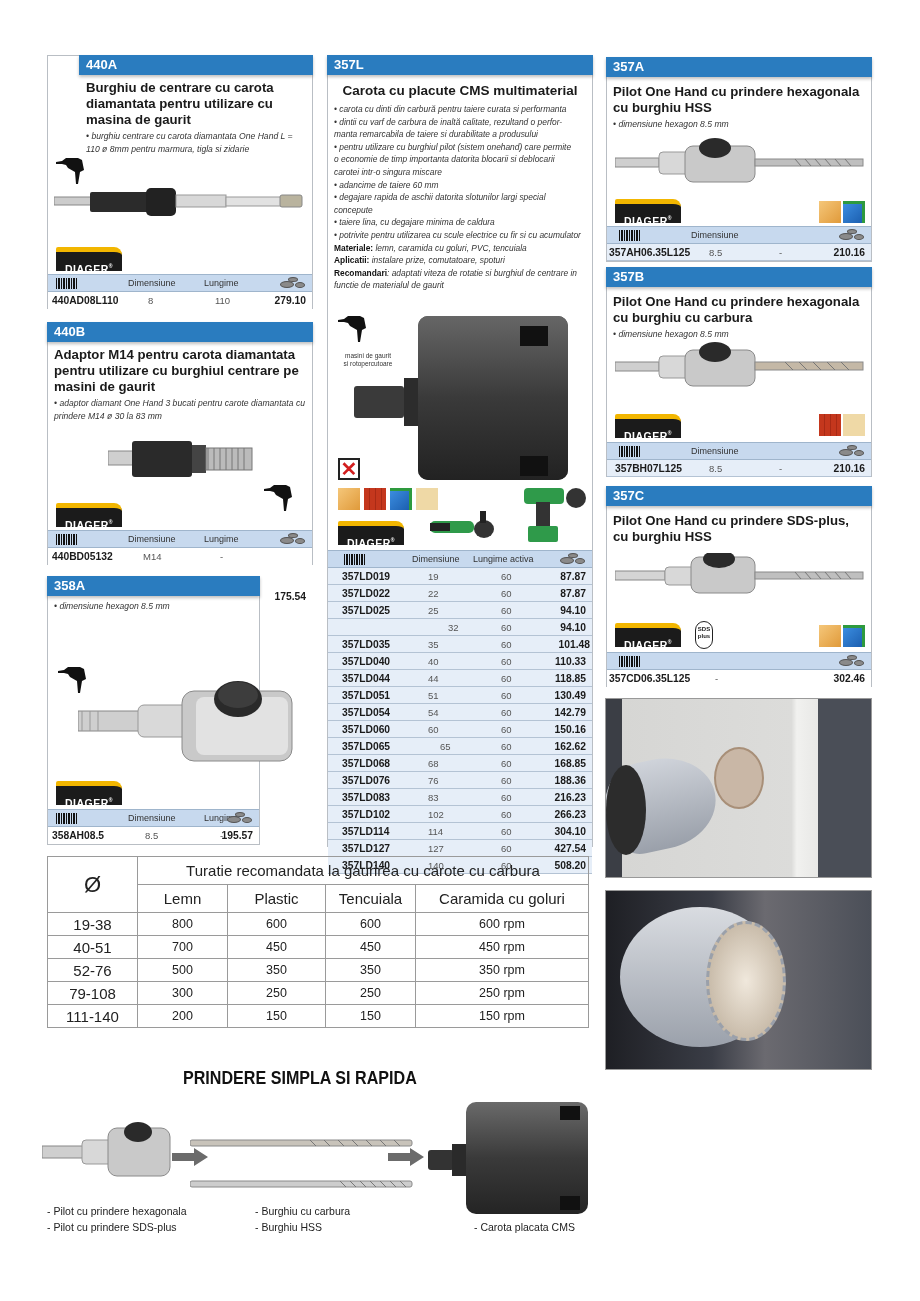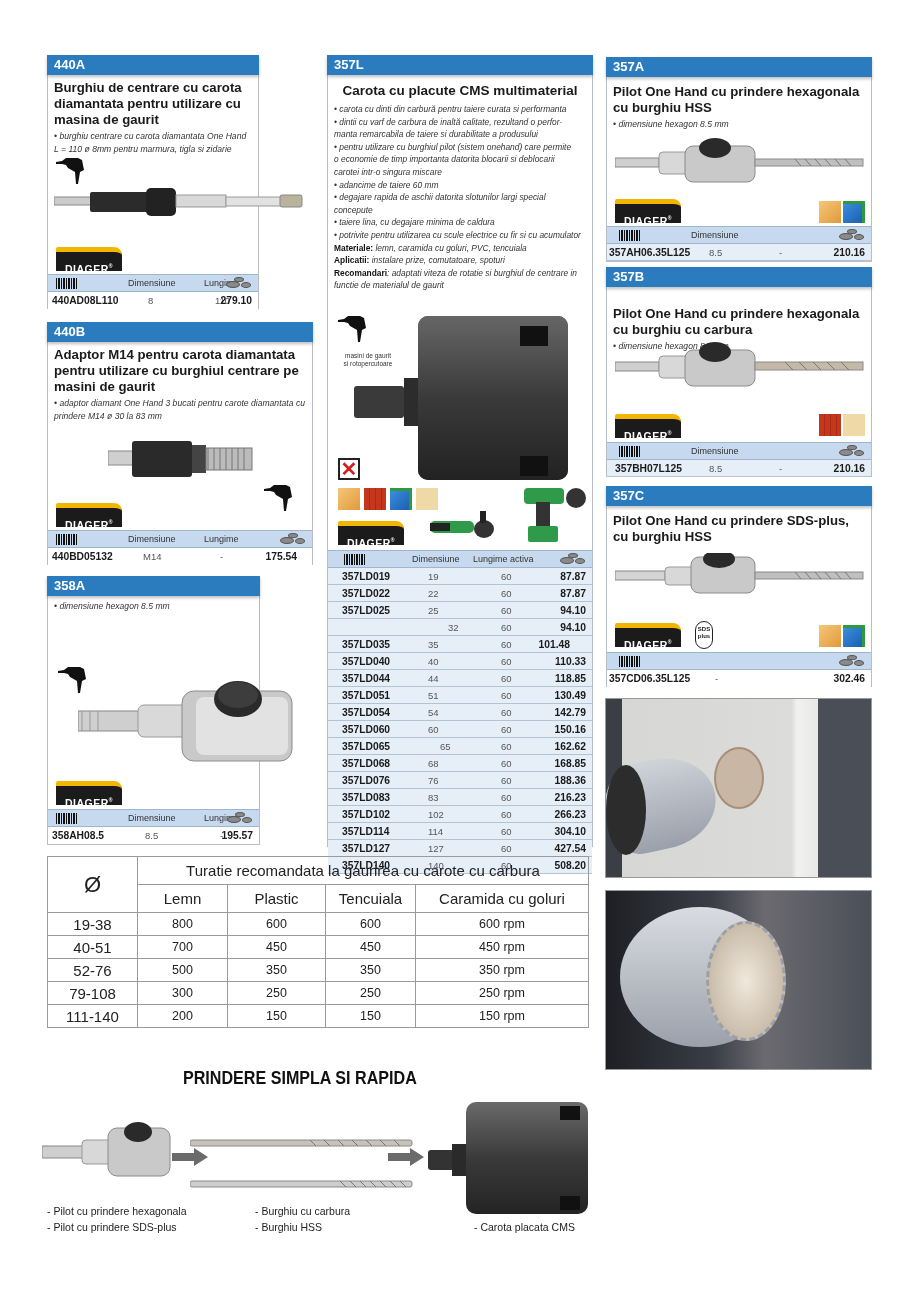--- a/index.html
+++ b/index.html
@@ -51,21 +51,21 @@
 
   .section-title { position: absolute; left: 183px; top: 1068px; font-size: 17.5px; font-weight: bold; color: #111; transform: scaleX(0.92); transform-origin: left; }
   .caption { position: absolute; font-size: 10.5px; color: #222; line-height: 16px; }
 
   .photo { position: absolute; border: 1px solid #999; overflow: hidden; }
   .arrow { position: absolute; width: 36px; height: 18px; }
 </style>
 </head>
 <body>
 
-<div class="card" style="left:47px; top:55px; width:212px; height:254px;">
+<div class="card" style="left:47px; top:55px; width:266px; height:254px;padding-left:32px;">
   <div class="card-head">440A</div>
   <div class="card-title">Burghiu de centrare cu carota diamantata pentru utilizare cu masina de gaurit</div>
   <div class="card-desc">• burghiu centrare cu carota diamantata One Hand L = 110 ø 8mm pentru marmura, tigla si zidarie</div>
   <svg class="drill-icon" style="left:8px; top:100px;" viewBox="0 0 36 30">
       <path d="M0 6 L6 5 L10 2 L22 2 L26 4 L28 14 L24 16 L22 28 L20 28 L19 16 L12 12 L10 9 L6 8 L0 8Z" fill="#111"></path>
     </svg>
   <div class="tool-shape" style="left:6px; top:130px; width:252px; height:32px;">
     <svg width="252" height="32" viewBox="0 0 252 32">
       <rect x="0" y="11" width="40" height="8" fill="#ccc" stroke="#888"></rect>
       <rect x="36" y="6" width="60" height="20" rx="2" fill="#2b2b2b"></rect>
@@ -129,21 +129,21 @@
             <i style="left:0;top:4px;width:14px;height:7px;"></i>
             <i style="left:8px;top:0;width:10px;height:5px;"></i>
             <i style="left:15px;top:5px;width:10px;height:6px;"></i>
           </div>
         </div>
     </div>
     <div class="spec-row">
       <div class="cell code" style="left:4px;">440BD05132</div>
       <div class="cell num" style="left:95px;">M14</div>
       <div class="cell num" style="left:172px;">-</div>
-      <div class="cell price" style="right:15px;">175.54</div>
+      <div class="cell price" style="right:6px;margin-top:40px;">175.54</div>
     </div>
   </div>
 </div>
 
 <div class="card" style="left:47px; top:576px; width:213px; height:269px;">
   <div class="card-head">358A</div>
   <div class="card-desc" style="padding-top:4px;">• dimensiune hexagon 8.5 mm</div>
   <svg class="drill-icon" style="left:10px; top:88px;" viewBox="0 0 36 30">
       <path d="M0 6 L6 5 L10 2 L22 2 L26 4 L28 14 L24 16 L22 28 L20 28 L19 16 L12 12 L10 9 L6 8 L0 8Z" fill="#111"></path>
     </svg>
@@ -284,21 +284,21 @@
         <div class="spec-row alt">
           <div class="cell code" style="left:20px;margin-top:13px;">357LD032</div>
           <div class="cell num" style="left:100px;margin-left:20px;">32</div>
           <div class="cell num" style="left:173px;">60</div>
           <div class="cell price" style="right:6px;">94.10</div>
         </div>
         <div class="spec-row alt">
           <div class="cell code" style="left:14px;">357LD035</div>
           <div class="cell num" style="left:100px;">35</div>
           <div class="cell num" style="left:173px;">60</div>
-          <div class="cell price" style="right:22px;">101.48</div>
+          <div class="cell price" style="right:2px;">101.48</div>
         </div>
         <div class="spec-row alt">
           <div class="cell code" style="left:14px;">357LD040</div>
           <div class="cell num" style="left:100px;">40</div>
           <div class="cell num" style="left:173px;">60</div>
           <div class="cell price" style="right:6px;">110.33</div>
         </div>
         <div class="spec-row alt">
           <div class="cell code" style="left:14px;">357LD044</div>
           <div class="cell num" style="left:100px;">44</div>
@@ -410,21 +410,21 @@
       <div class="cell code" style="left:2px;">357AH06.35L125</div>
       <div class="cell num" style="left:102px;">8.5</div>
       <div class="cell num" style="left:172px;">-</div>
       <div class="cell price" style="right:6px;">210.16</div>
     </div>
   </div>
 </div>
 
 <div class="card" style="left:606px; top:267px; width:266px; height:210px;">
   <div class="card-head">357B</div>
-  <div class="card-title" style="padding-top:19px;">Pilot One Hand cu prindere hexagonala cu burghiu cu carbura</div>
+  <div class="card-title" style="padding-top:7px;">Pilot One Hand cu prindere hexagonala cu burghiu cu carbura</div>
   <div class="card-desc">• dimensiune hexagon 8.5 mm</div>
   <div class="tool-shape" style="left:8px; top:74px; width:252px; height:48px;">
     <svg width="252" height="48" viewBox="0 0 252 48">
       <rect x="0" y="20" width="44" height="9" fill="#cfcfcf" stroke="#888"></rect>
       <rect x="44" y="14" width="30" height="22" rx="4" fill="#d8d8d8" stroke="#999"></rect>
       <rect x="70" y="8" width="70" height="36" rx="8" fill="#c9c9c9" stroke="#8a8a8a"></rect>
       <ellipse cx="100" cy="10" rx="16" ry="10" fill="#2a2a2a"></ellipse>
       <rect x="140" y="20" width="108" height="8" fill="#c4b8a6" stroke="#8a8a8a"></rect>
       <path d="M170 20 l8 8 M184 20 l8 8 M198 20 l8 8 M212 20 l8 8 M226 20 l8 8" stroke="#777"></path>
     </svg>

